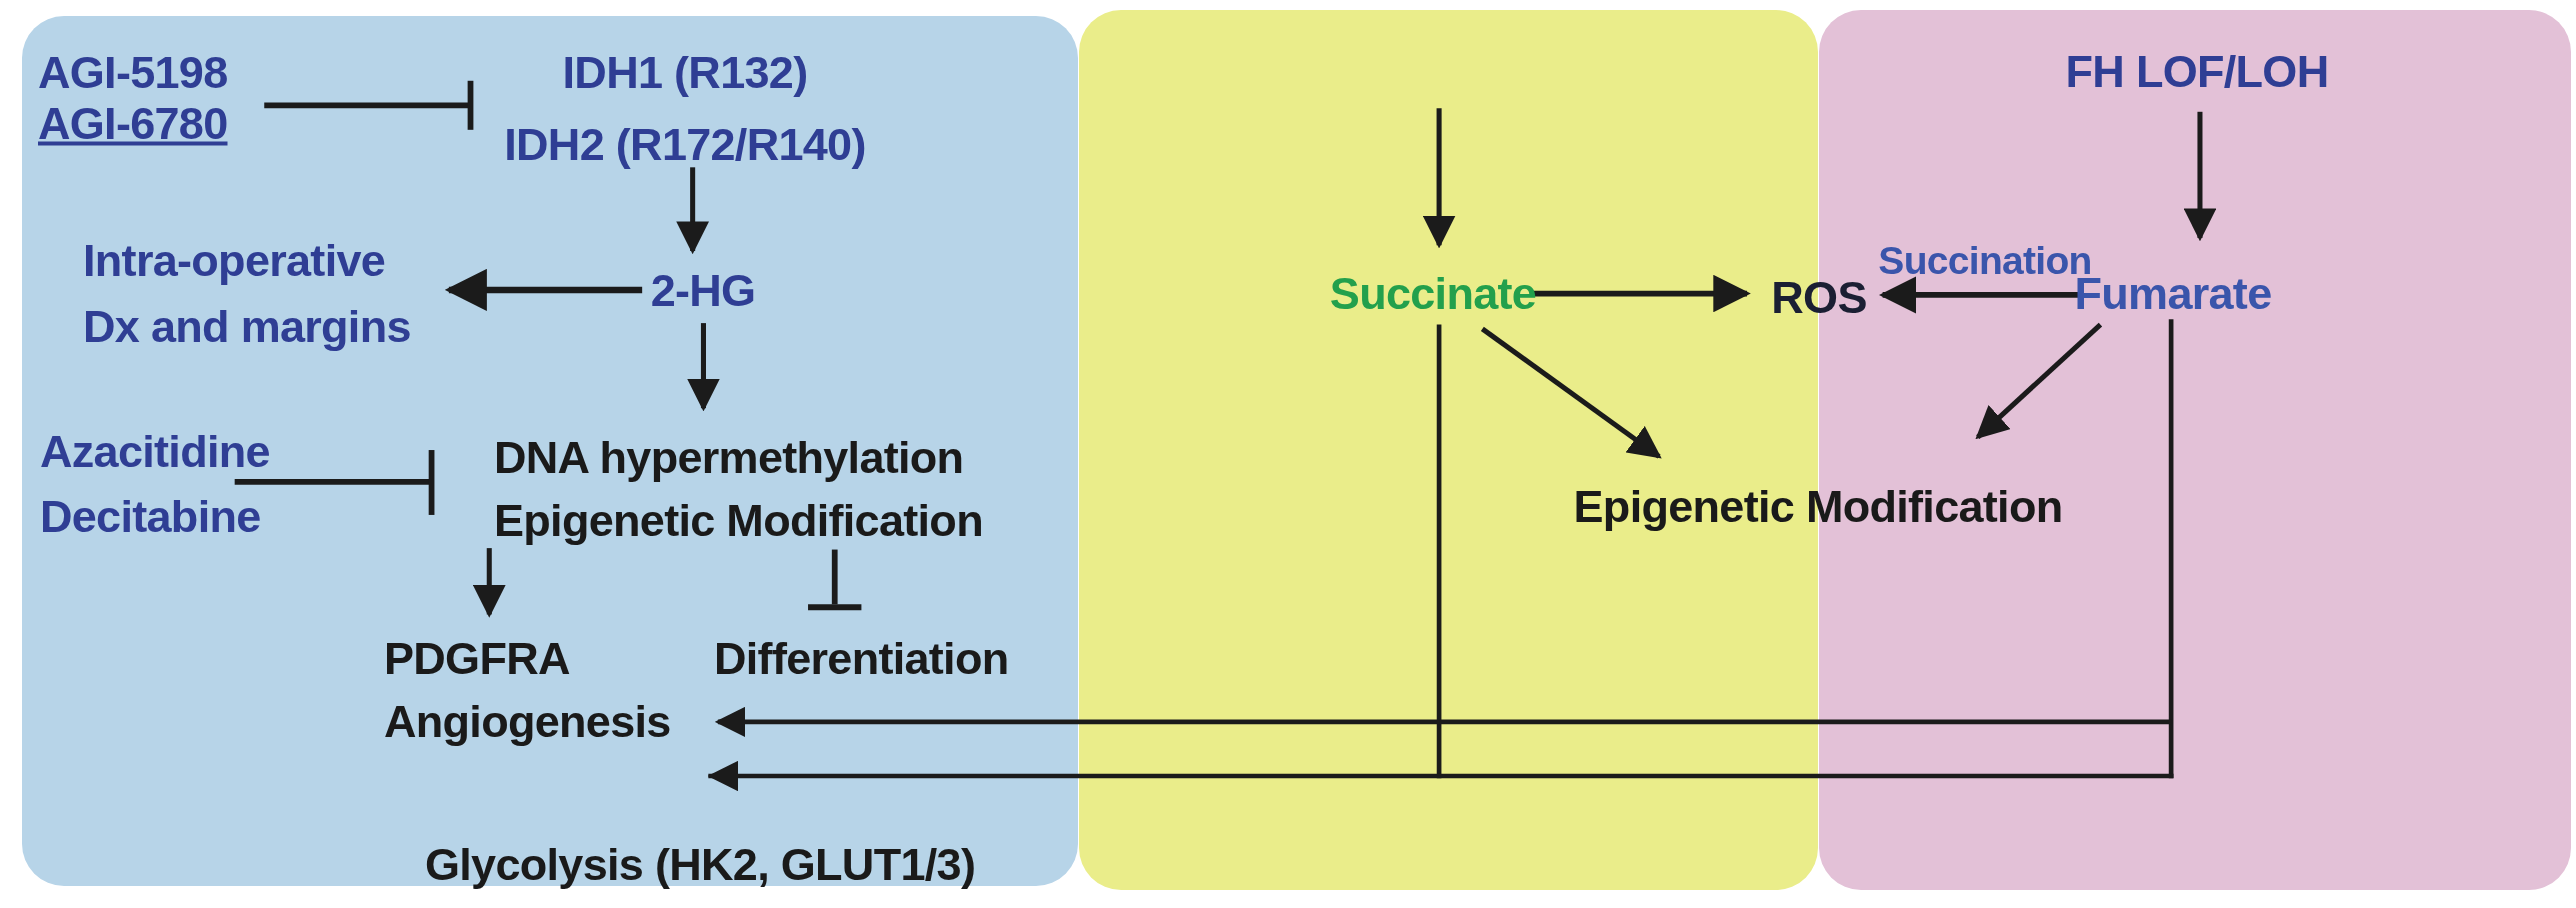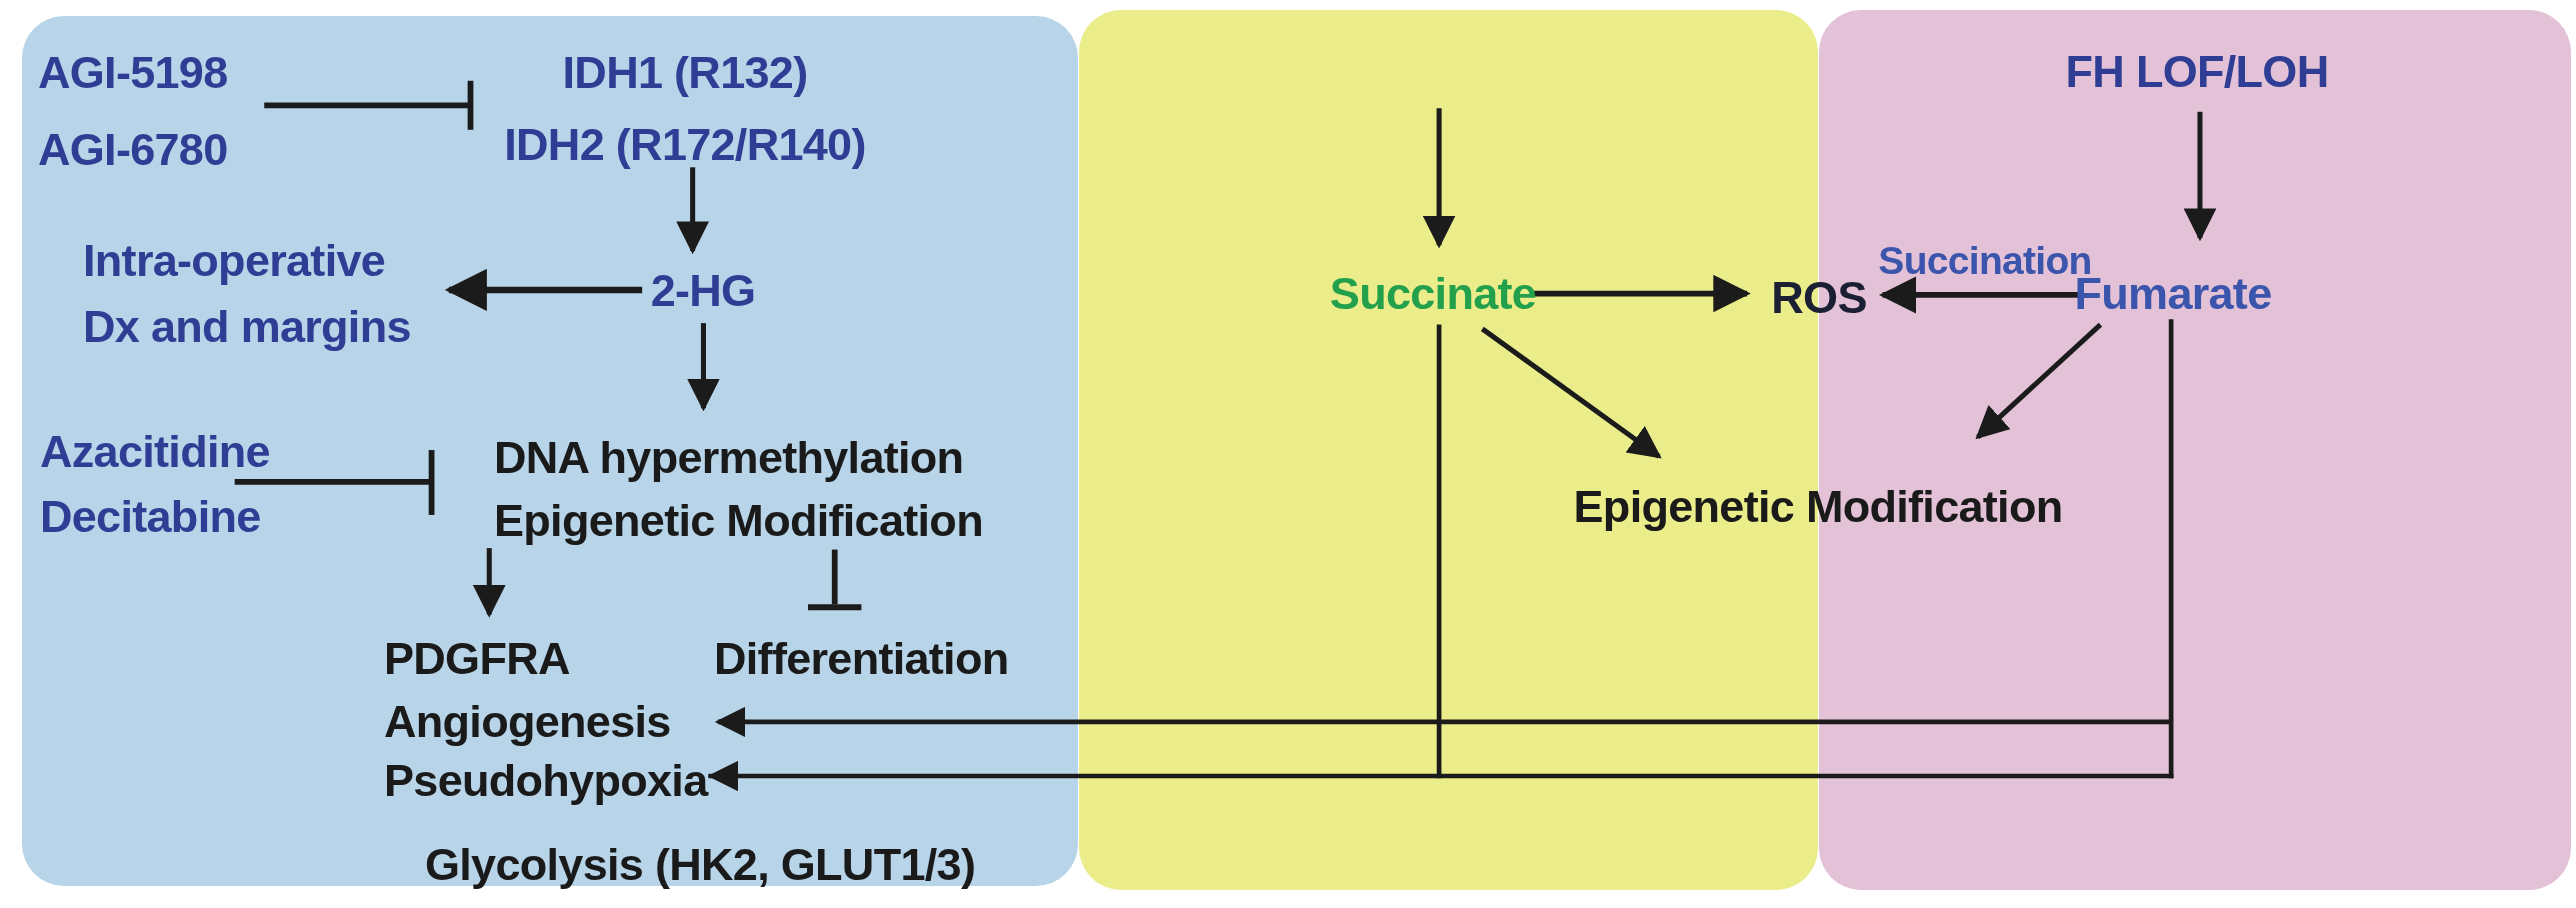--- a/index.html
+++ b/index.html
@@ -68,34 +68,33 @@
     <path class="ln" stroke-width="7" marker-end="url(#arw)" d="M3050 155 V330"></path>
     <path class="ln" stroke-width="8" marker-end="url(#arw)" d="M2882 409 H2610"></path>
     <path class="ln" stroke-width="7" marker-end="url(#arw)" d="M2912 450 L2742 606"></path>
     <path class="ln" stroke-width="6.5" stroke-linecap="square" d="M3010 446 V1076"></path>
 
     <path class="ln" stroke-width="6.5" marker-end="url(#arw)" d="M3010 1001 H995"></path>
     <path class="ln" stroke-width="6.5" stroke-linecap="square" marker-end="url(#arw)" d="M3010 1076 H985"></path>
   </svg>
 
   <div class="lbl navy anchor-left" style="left:38px;  top:72px;">AGI-5198</div>
-  <div class="lbl navy anchor-left" style="left:38px;  top:149px;">AGI-6780</div>
+  <div class="lbl navy anchor-left" style="left:38px;  top:123px;text-decoration:underline;">AGI-6780</div>
   <div class="lbl navy anchor-center" style="left:685px; top:72px;">IDH1 (R132)</div>
   <div class="lbl navy anchor-center" style="left:685px; top:144px;">IDH2 (R172/R140)</div>
   <div class="lbl navy anchor-left" style="left:83px; top:326px;">Dx and margins</div>
   <div class="lbl navy anchor-left" style="left:83px; top:260px;">Intra-operative</div>
   <div class="lbl navy anchor-center" style="left:703px; top:290px;">2-HG</div>
   <div class="lbl navy anchor-left" style="left:40px;  top:451px;">Azacitidine</div>
   <div class="lbl navy anchor-left" style="left:40px;  top:516px;">Decitabine</div>
   <div class="lbl anchor-left" style="left:494px; top:457px;">DNA hypermethylation</div>
   <div class="lbl anchor-left" style="left:494px; top:520px;">Epigenetic Modification</div>
   <div class="lbl anchor-left" style="left:384px; top:658px;">PDGFRA</div>
   <div class="lbl anchor-left" style="left:384px; top:721px;">Angiogenesis</div>
   <div class="lbl anchor-left" style="left:714px; top:658px;">Differentiation</div>
-  <div class="lbl anchor-left" style="left:384px; top:780px;">Pseudohypoxia</div>
   <div class="lbl anchor-left" style="left:384px; top:864px;margin-left:41px;">Glycolysis (HK2, GLUT1/3)</div>
 
   <div class="lbl green anchor-center" style="left:1433px; top:293px;">Succinate</div>
   <div class="lbl ros anchor-center" style="left:1819px; top:297px;">ROS</div>
   <div class="lbl anchor-center" style="left:1818px; top:506px;">Epigenetic Modification</div>
 
   <div class="lbl navy anchor-center" style="left:2197px; top:71px;">FH LOF/LOH</div>
   <div class="lbl blue small anchor-center" style="left:1985px; top:260px;">Succination</div>
   <div class="lbl blue anchor-center" style="left:2173px; top:293px;">Fumarate</div>
 

